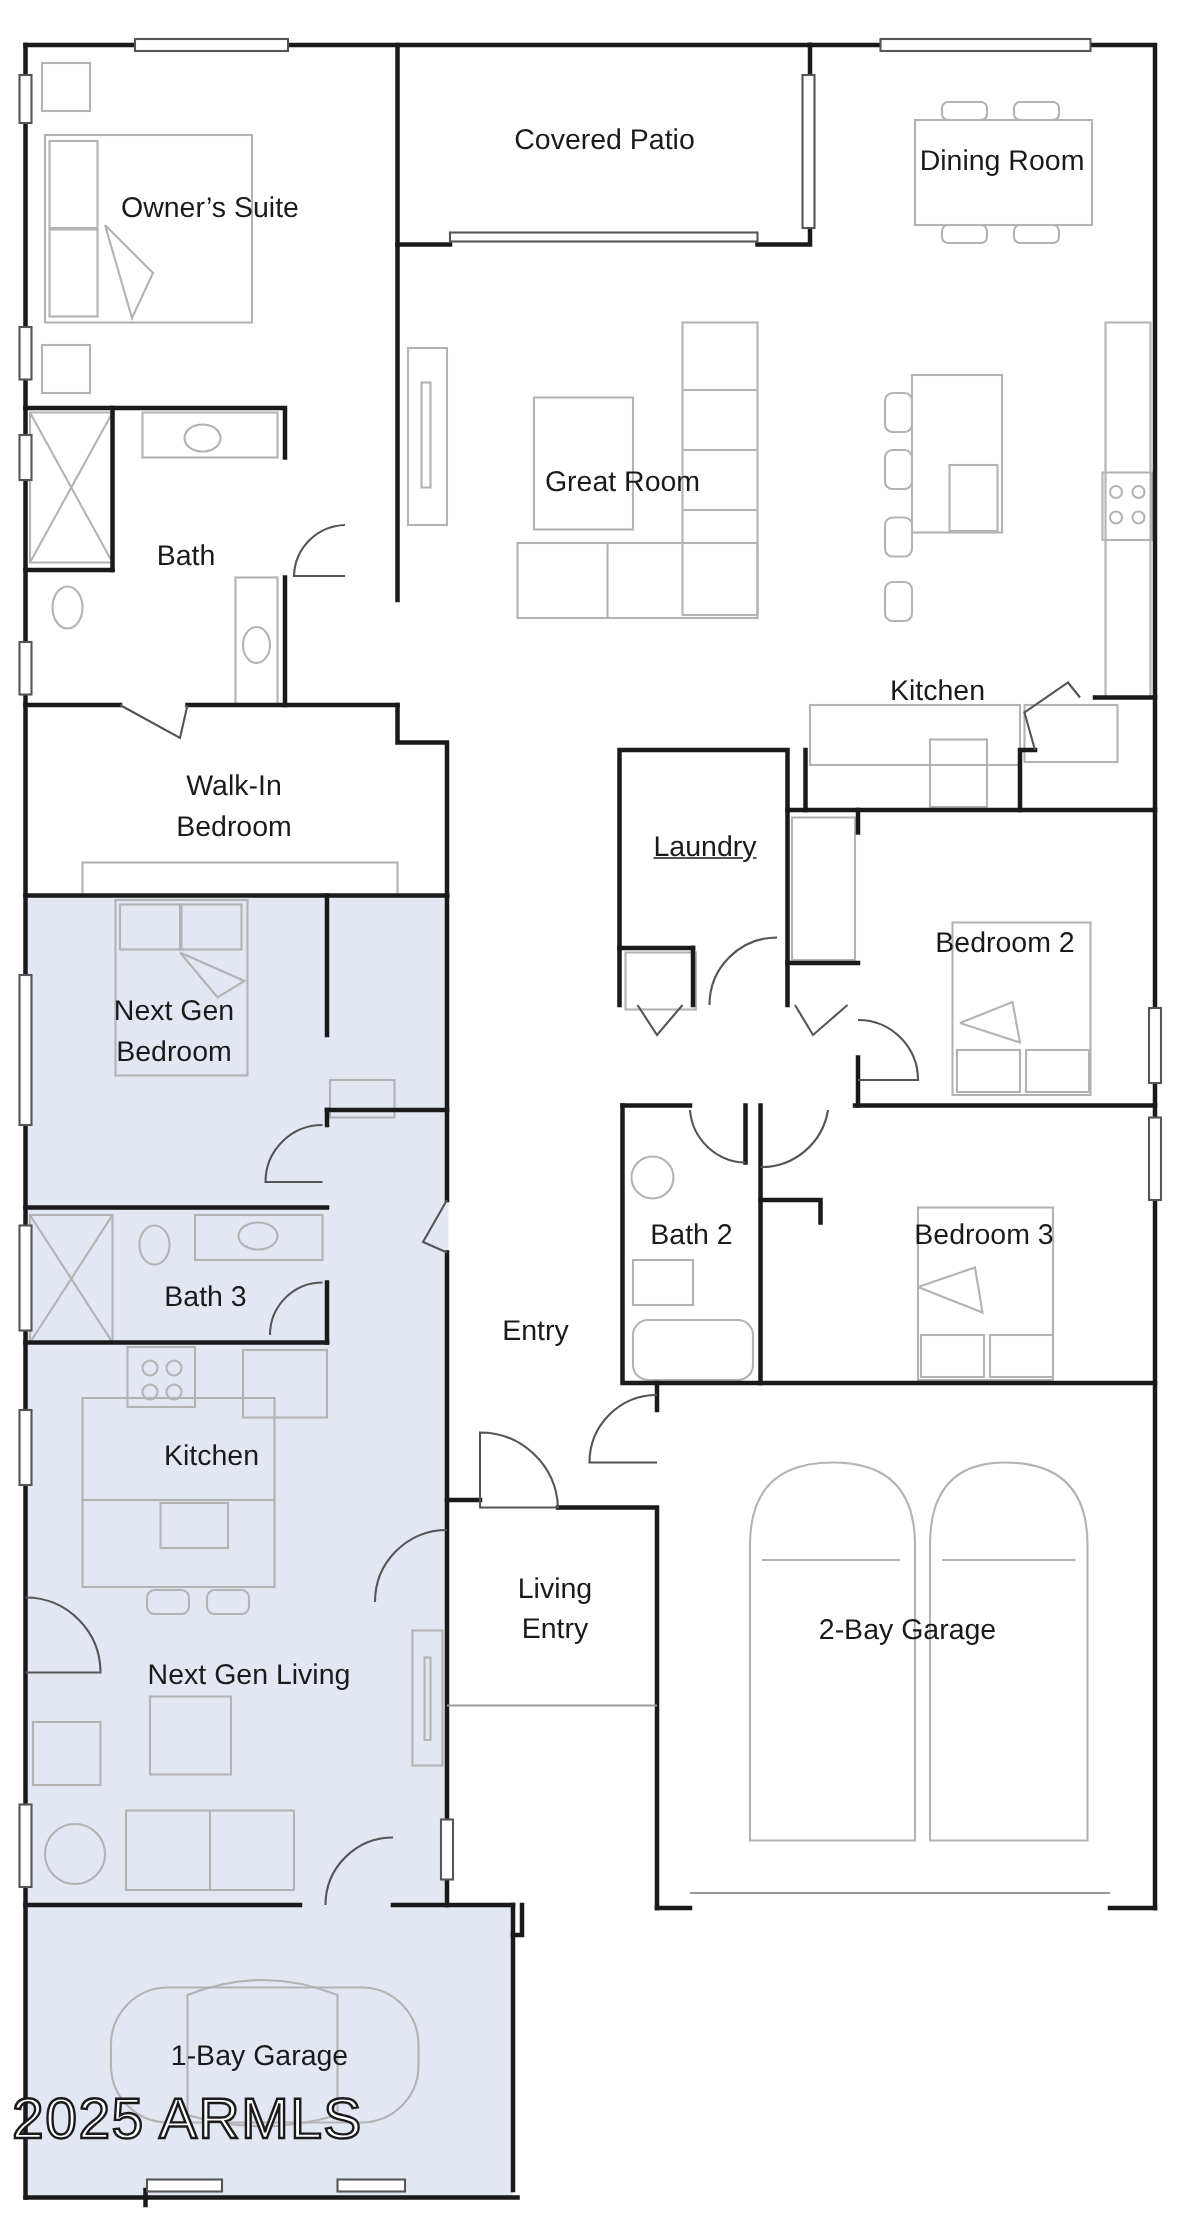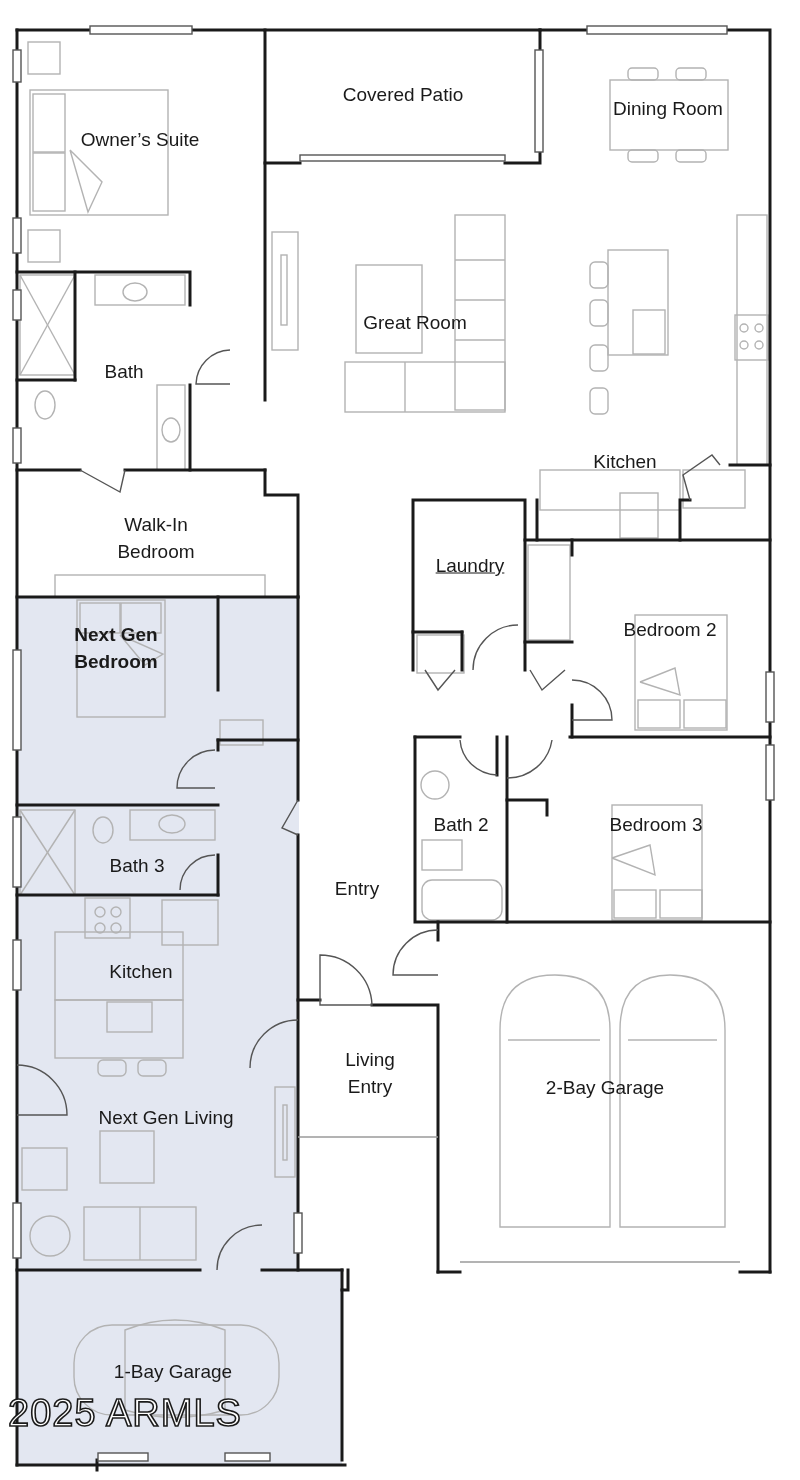--- a/index.html
+++ b/index.html
@@ -242,21 +242,21 @@
 <div class="label" style="left:668px;top:108px;">Dining Room</div>
 <div class="label" style="left:415px;top:322px;">Great Room</div>
 <div class="label" style="left:124px;top:371px;">Bath</div>
 <div class="label" style="left:625px;top:461px;">Kitchen</div>
 <div class="label" style="left:156px;top:538px;">
   <div>Walk-In</div>
   <div>Bedroom</div>
 </div>
 <div class="label" style="left:470px;top:565px;text-decoration:underline;">Laundry</div>
 <div class="label" style="left:670px;top:629px;">Bedroom 2</div>
-<div class="label" style="left:116px;top:648px;font-weight:bold;">
+<div class="label" style="left:116px;top:688px;">
   <div>Next Gen</div>
   <div>Bedroom</div>
 </div>
 <div class="label" style="left:461px;top:824px;">Bath 2</div>
 <div class="label" style="left:656px;top:824px;">Bedroom 3</div>
 <div class="label" style="left:137px;top:865px;">Bath 3</div>
 <div class="label" style="left:357px;top:888px;">Entry</div>
 <div class="label" style="left:141px;top:971px;">Kitchen</div>
 <div class="label" style="left:370px;top:1073px;">
   <div>Living</div>

